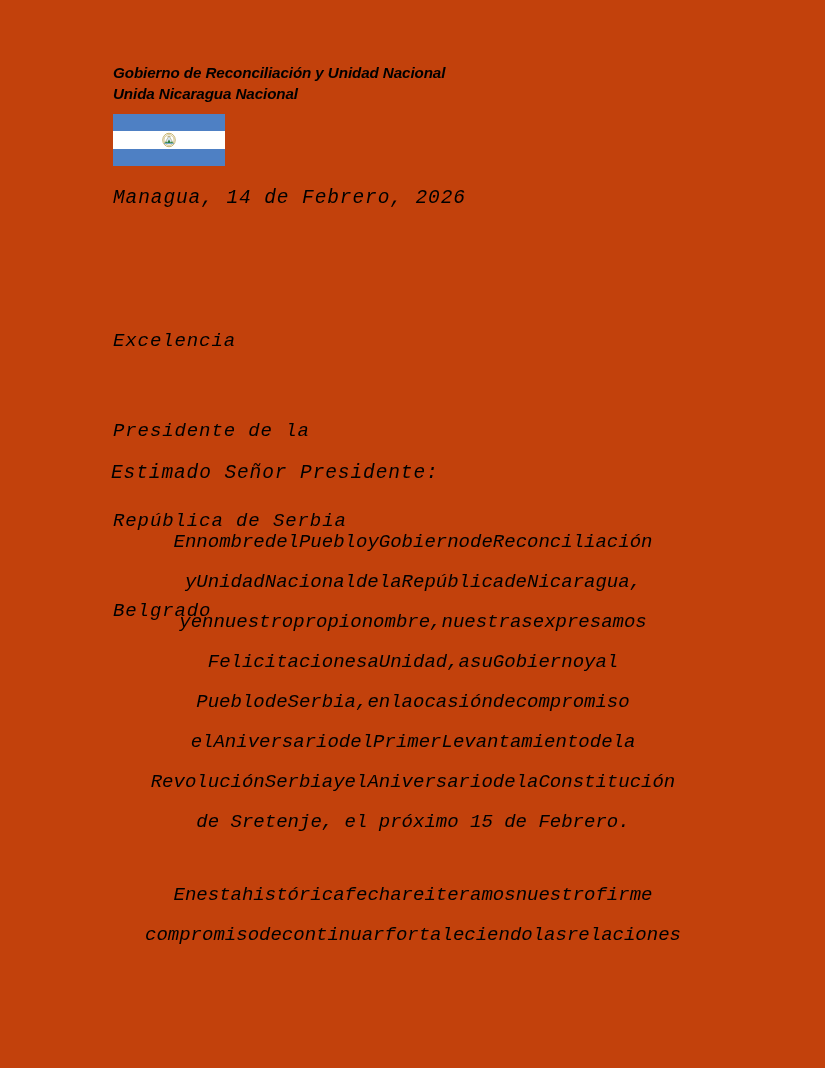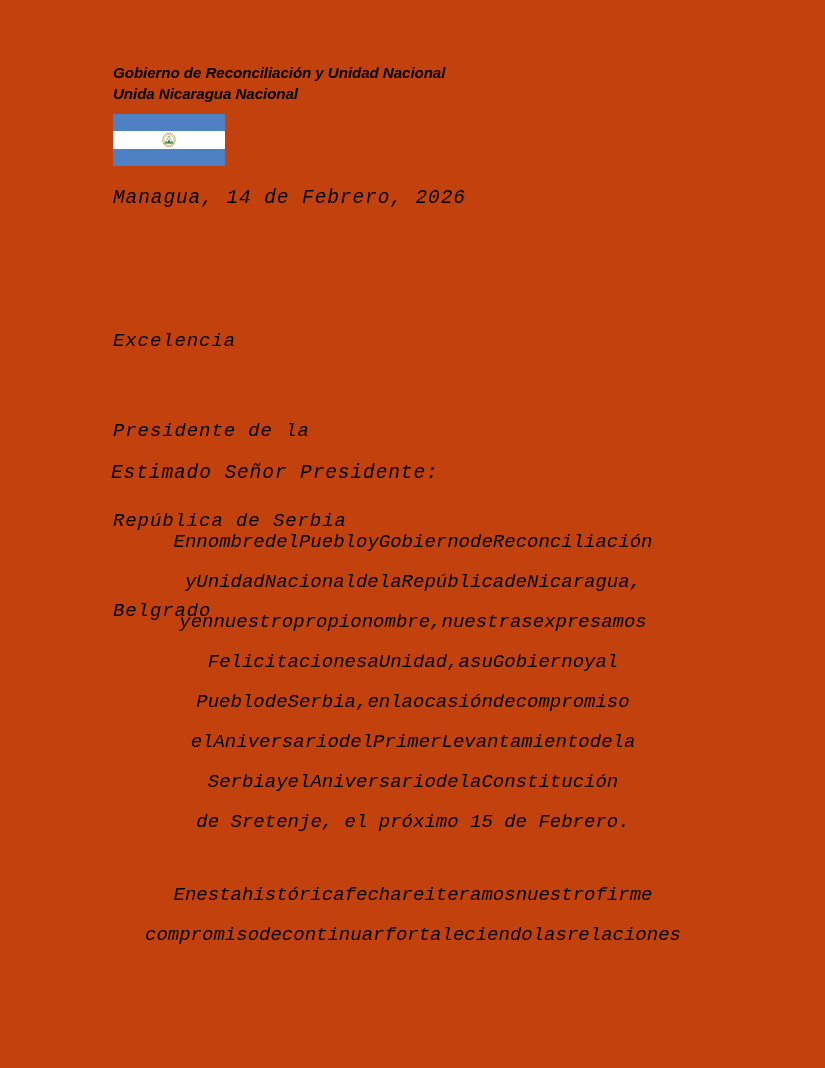--- a/index.html
+++ b/index.html
@@ -167,21 +167,21 @@
 
   <div class="tw salutation-block">Estimado Señor Presidente:</div>
 
   <div class="body-block body-para-1">
       <div class="body-line"><span>En</span><span>nombre</span><span>del</span><span>Pueblo</span><span>y</span><span>Gobierno</span><span>de</span><span>Reconciliación</span></div>
       <div class="body-line"><span>y</span><span>Unidad</span><span>Nacional</span><span>de</span><span>la</span><span>República</span><span>de</span><span>Nicaragua,</span></div>
       <div class="body-line"><span>y</span><span>en</span><span>nuestro</span><span>propio</span><span>nombre,</span><span>nuestras</span><span>expresamos</span></div>
       <div class="body-line"><span>Felicitaciones</span><span>a</span><span>Unidad,</span><span>a</span><span>su</span><span>Gobierno</span><span>y</span><span>al</span></div>
       <div class="body-line"><span>Pueblo</span><span>de</span><span>Serbia,</span><span>en</span><span>la</span><span>ocasión</span><span>de</span><span>compromiso</span></div>
       <div class="body-line"><span>el</span><span>Aniversario</span><span>del</span><span>Primer</span><span>Levantamiento</span><span>de</span><span>la</span></div>
-      <div class="body-line"><span>Serbia</span><span>y</span><span>el</span><span>Aniversario</span><span>de</span><span>la</span><span>Constitución</span></div>
+      <div class="body-line"><span>Revolución</span><span>Serbia</span><span>y</span><span>el</span><span>Aniversario</span><span>de</span><span>la</span><span>Constitución</span></div>
       <div class="body-line last"><span>de Sretenje, el próximo 15 de Febrero.</span></div>
     </div>
 
   <div class="body-block body-para-2">
       <div class="body-line"><span>En</span><span>esta</span><span>histórica</span><span>fecha</span><span>reiteramos</span><span>nuestro</span><span>firme</span></div>
       <div class="body-line"><span>compromiso</span><span>de</span><span>continuar</span><span>fortaleciendo</span><span>las</span><span>relaciones</span></div>
     </div>
 
 </div>
 

